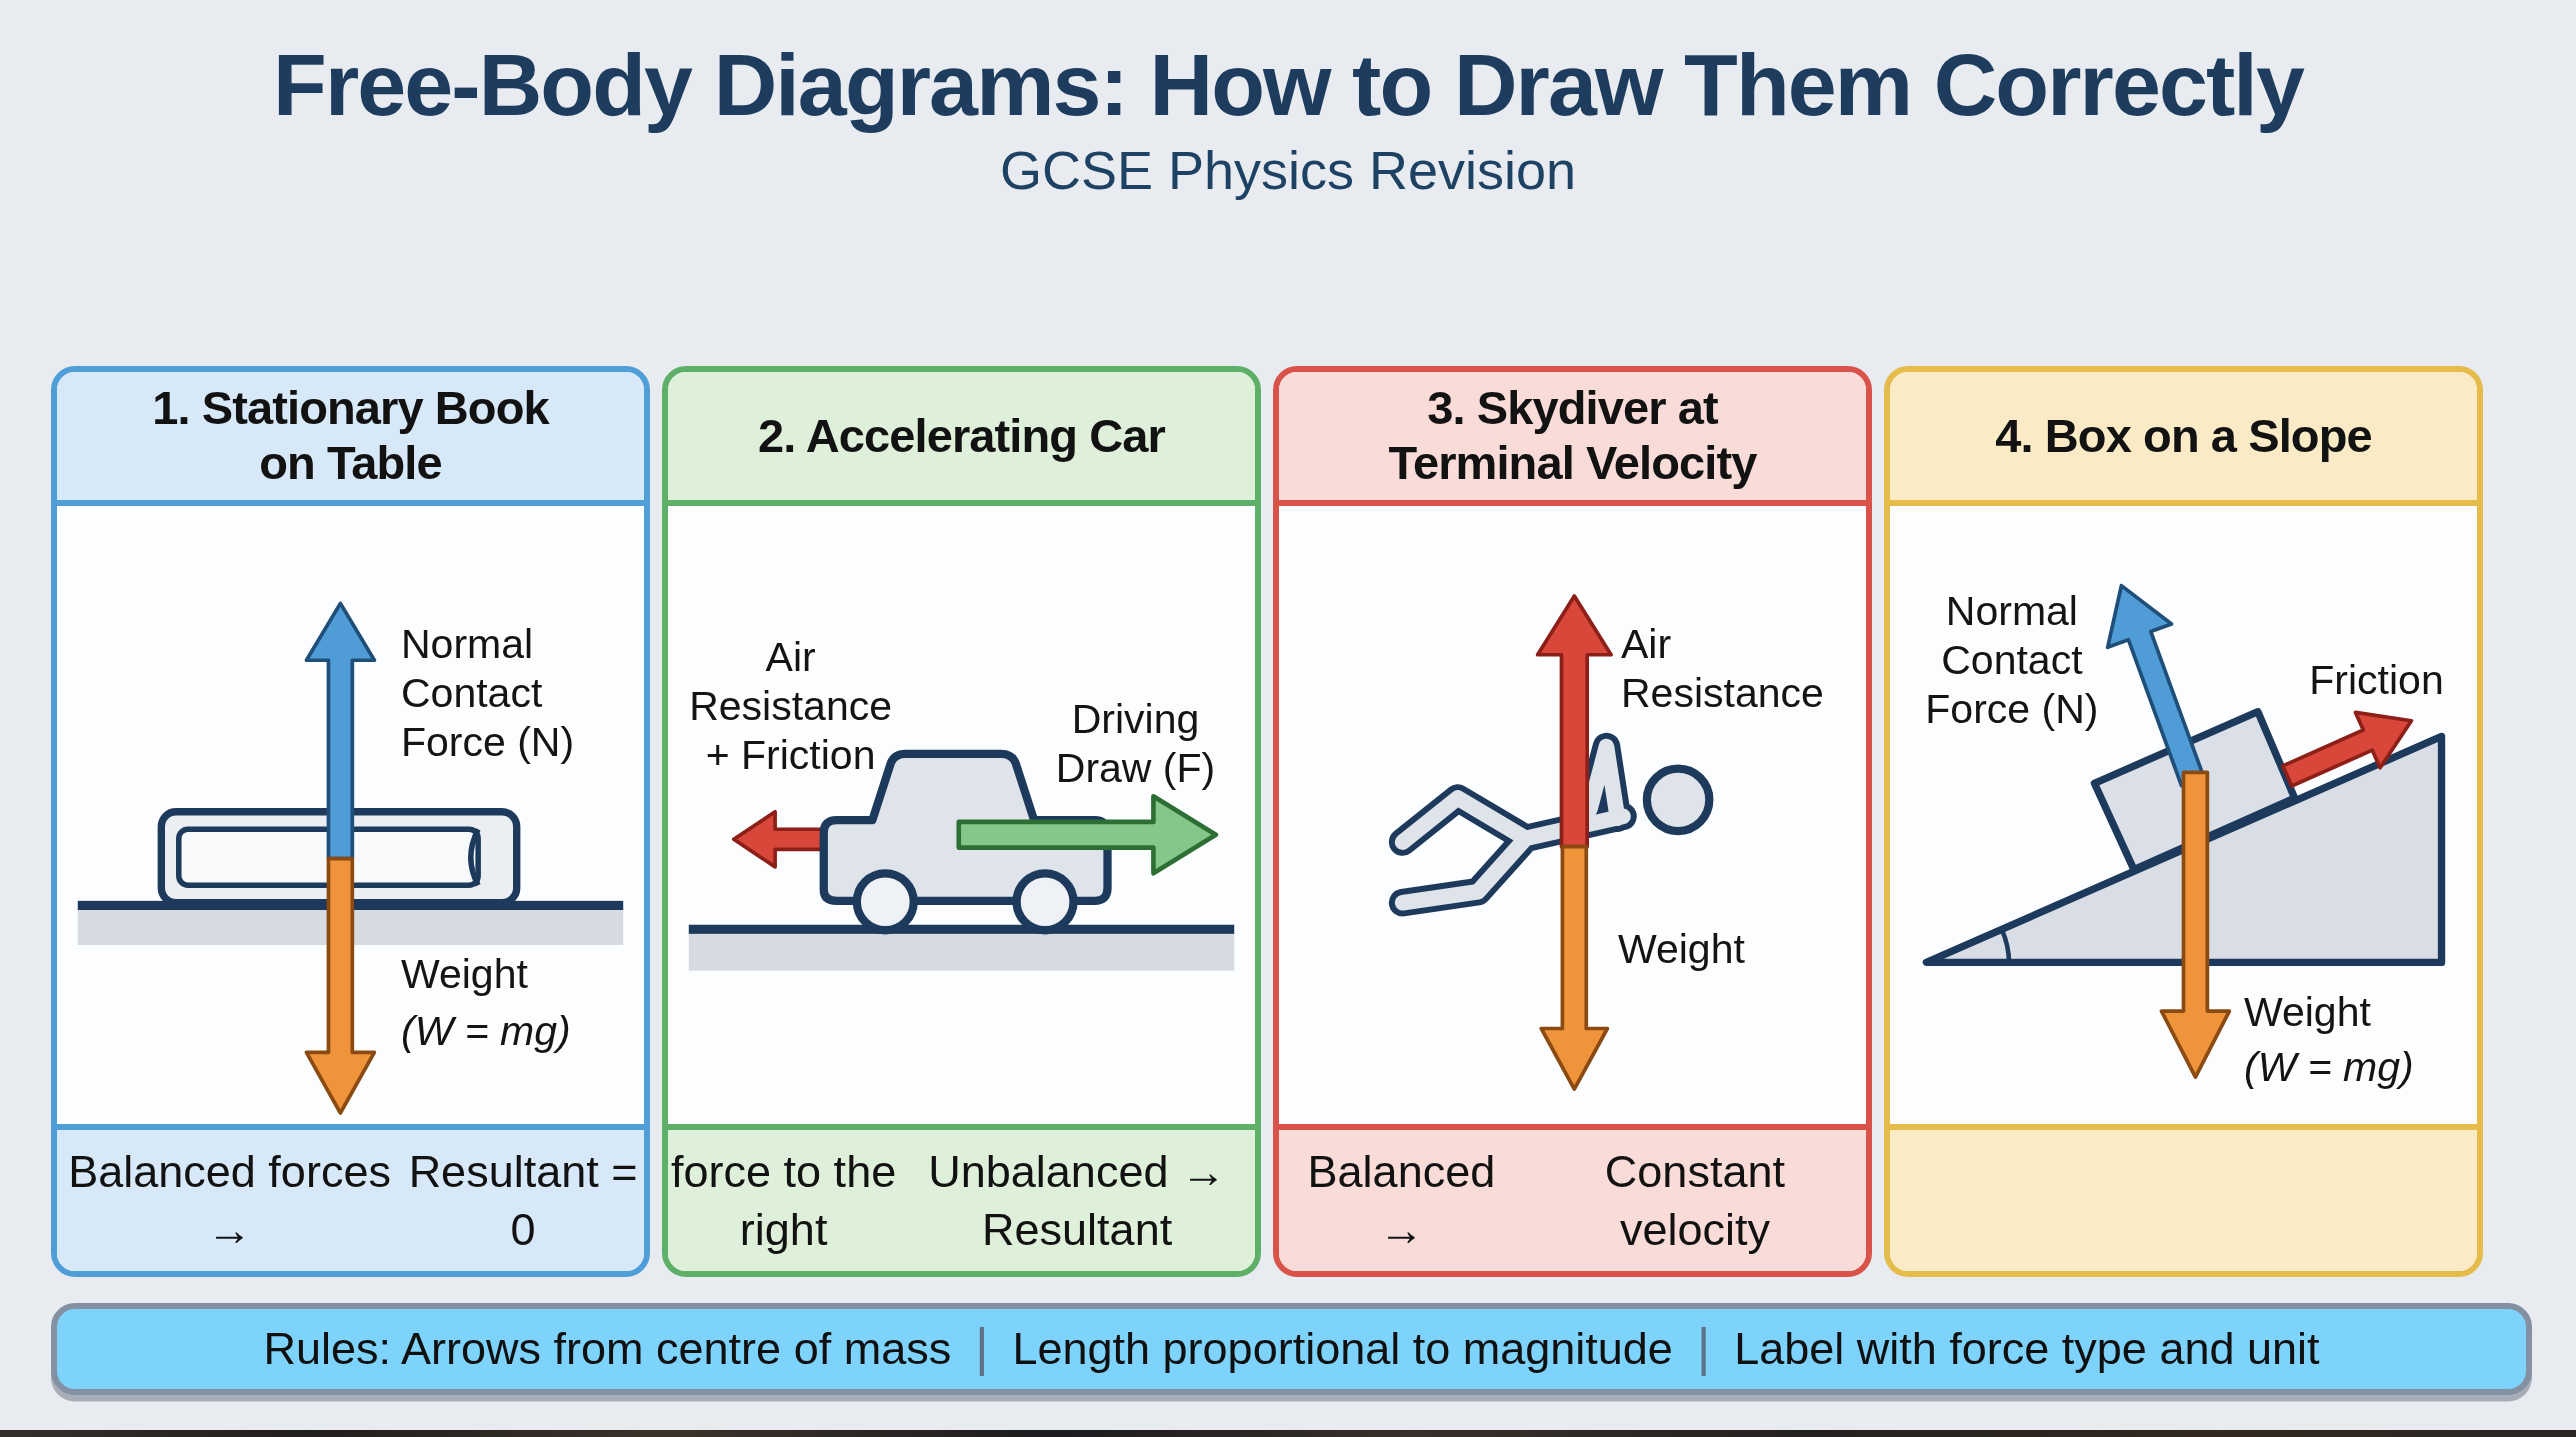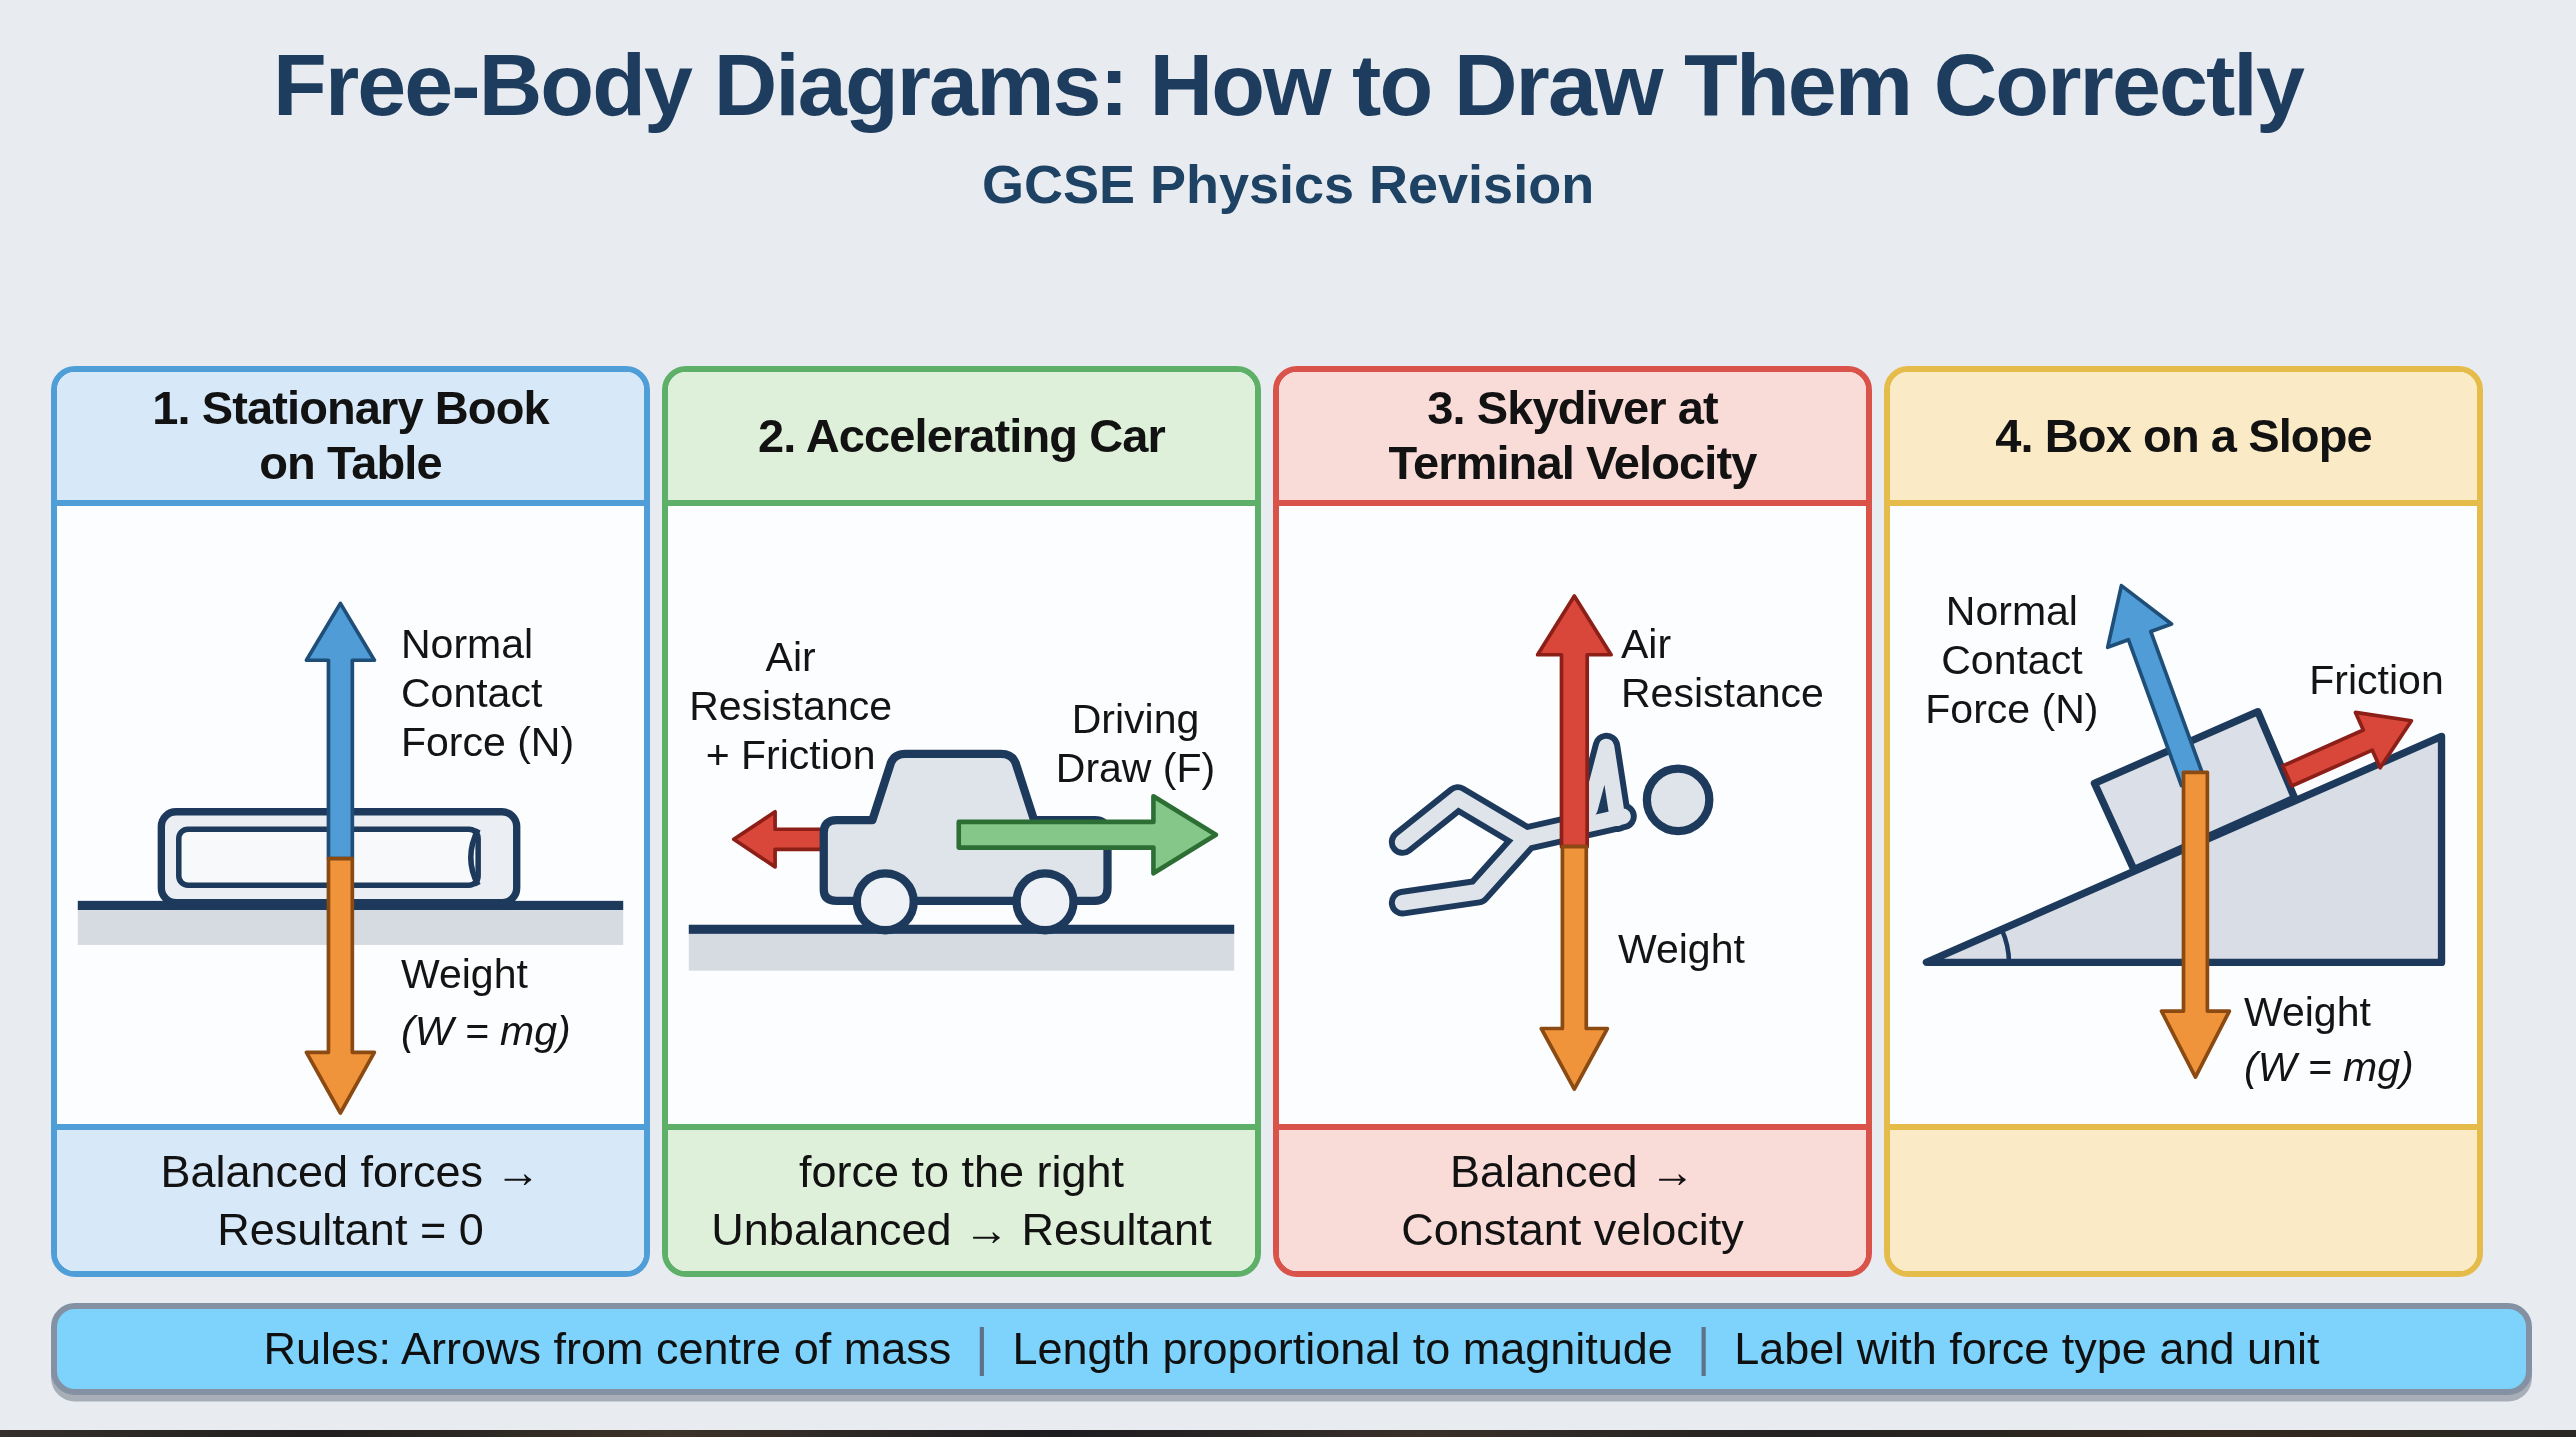--- a/index.html
+++ b/index.html
@@ -1,30 +1,30 @@
 <!DOCTYPE html>
 <html style="font-size:15px"><head>
 <meta charset="utf-8">
 <style>
   html,body{margin:0;padding:0;background:#cfd4da;}
   .page{position:relative;width:2576px;height:1438px;background:#e8ebef;overflow:hidden;
         font-family:"Liberation Sans","DejaVu Sans",sans-serif;}
   .title-block{position:absolute;top:37px;left:0;width:100%;text-align:center;color:#1d3c5e;}
   .main-title{font-size:88px;font-weight:bold;letter-spacing:-1.9px;line-height:1.1;}
-  .subtitle{font-size:54px;font-weight:700;margin-top:19px;color:#1e4263;}
+  .subtitle{font-size:54px;font-weight:400;margin-top:5px;color:#1e4263;}
   .panels-row{position:absolute;top:366px;left:51px;width:2481px;height:911px;display:flex;gap:12px;}
   .panel{width:599px;height:911px;background:#fcfdfe;border:6.6px solid var(--accent);
          border-radius:24px;box-sizing:border-box;display:flex;flex-direction:column;overflow:hidden;}
   .panel-header{height:134px;flex:0 0 auto;background:var(--hbg);border-bottom:6.6px solid var(--accent);
          display:flex;flex-direction:column;justify-content:center;align-items:center;text-align:center;
          font-weight:bold;font-size:47px;color:#121212;line-height:1.16;box-sizing:border-box;letter-spacing:-0.9px;}
   .panel-body{flex:1 1 auto;position:relative;}
   .panel-body svg{position:absolute;inset:0;}
   .panel-footer{height:147px;flex:0 0 auto;background:var(--hbg);border-top:6.6px solid var(--accent);
-         display:flex;flex-direction:column;justify-content:center;align-items:center;text-align:center;
+         display:flex;justify-content:center;align-items:center;text-align:center;
          font-size:45px;color:#121212;line-height:1.27;box-sizing:border-box;}
   .h-line:empty,.f-line:empty{display:none;}
   .flabel{position:absolute;font-size:41px;color:#141414;line-height:1.2;}
   .flabel.center{text-align:center;}
   .formula{font-style:italic;}
   .rules-bar{position:absolute;top:1303px;left:51px;width:2481px;height:92px;box-sizing:border-box;
          border:6.6px solid #8391a2;border-radius:24px;background:#7dd3fc;
          display:flex;align-items:center;justify-content:center;gap:24px;font-size:45px;color:#101010;
          box-shadow:0 6.6px 0 rgba(90,100,115,0.45);}
   .rules-divider{color:#5f7186;font-size:51px;position:relative;top:-1.9px;}

